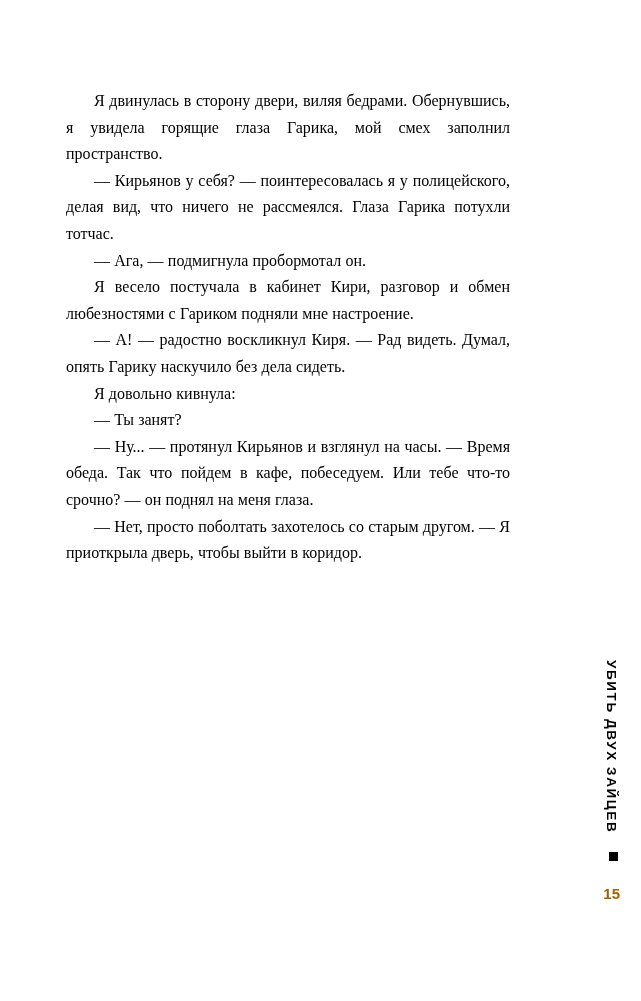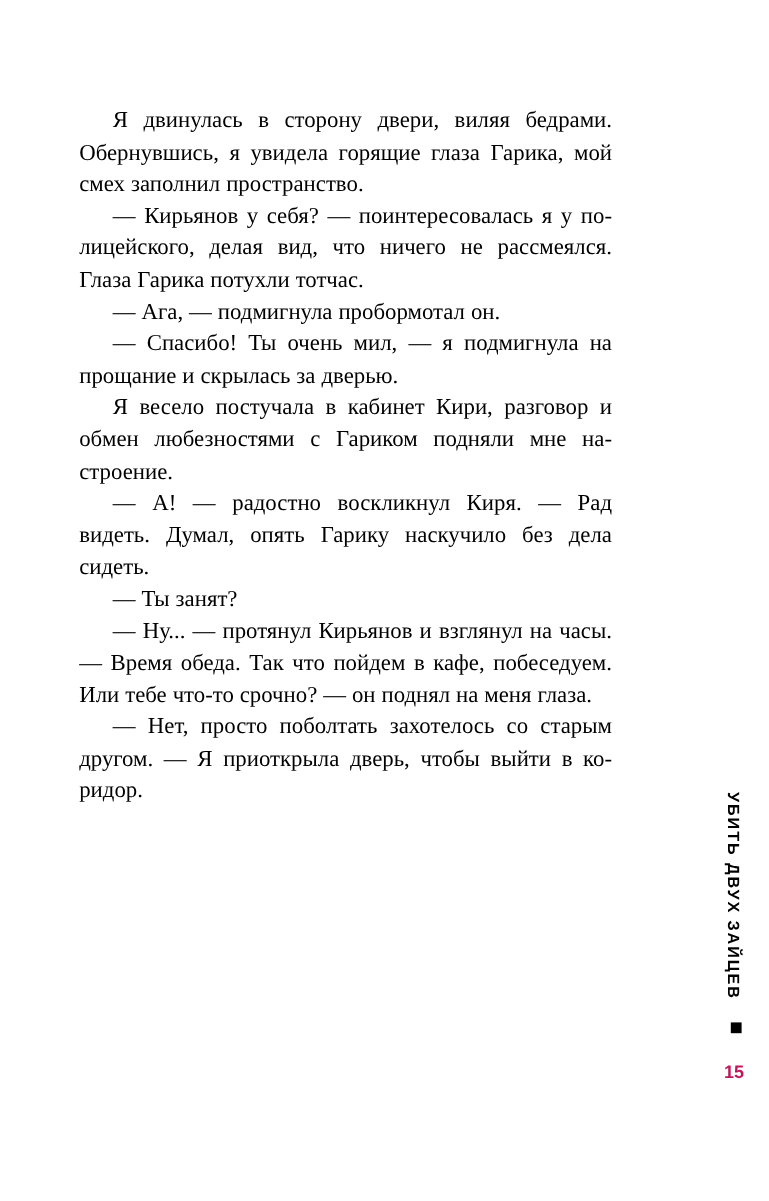--- a/index.html
+++ b/index.html
@@ -24,21 +24,21 @@
     background: #ffffff;
   }
   #text-column {
     position: absolute;
     left: 66px;
     top: 88px;
     width: 444px;
   }
   .para {
     margin: 0;
-    font-size: 19px;
+    font-size: 16px;
     line-height: 26.6px;
     text-align: justify;
     text-indent: 28px;
     hyphens: manual;
     word-spacing: 0.2px;
   }
   .para.last-line-left {
     text-align-last: left;
   }
   
@@ -63,35 +63,35 @@
     height: 9px;
     background: #000000;
   }
   #folio {
     position: absolute;
     right: 21px;
     top: 885px;
     font-family: "Liberation Sans", sans-serif;
     font-weight: bold;
     font-size: 15px;
-    color: #be185d;
+    color: #a16207;
   }
 </style>
 </head>
 <body>
 
 <div id="page">
 
   <div id="text-column">
     <p class="para">Я двинулась в сторону двери, виляя бедрами. Обернувшись, я увидела горящие глаза Гарика, мой смех заполнил пространство.</p>
     <p class="para">— Кирьянов у себя? — поинтересовалась я у по­лицейского, делая вид, что ничего не рассмеялся. Глаза Гарика потухли тотчас.</p>
     <p class="para last-line-left">— Ага, — подмигнула пробормотал он.</p>
-    <p class="para">— Спасибо! Ты очень мил, — я подмигнула на прощание и скрылась за дверью.</p>
     <p class="para">Я весело постучала в кабинет Кири, разговор и обмен любезностями с Гариком подняли мне на­строение.</p>
     <p class="para">— А! — радостно воскликнул Киря. — Рад видеть. Думал, опять Гарику наскучило без дела сидеть.</p>
+    <p class="para last-line-left">Я довольно кивнула:</p>
     <p class="para last-line-left">— Ты занят?</p>
     <p class="para">— Ну... — протянул Кирьянов и взглянул на часы. — Время обеда. Так что пойдем в кафе, по­беседуем. Или тебе что-то срочно? — он поднял на меня глаза.</p>
     <p class="para">— Нет, просто поболтать захотелось со старым другом. — Я приоткрыла дверь, чтобы выйти в ко­ридор.</p>
   </div>
 
   <div id="running-head">УБИТЬ ДВУХ ЗАЙЦЕВ</div>
   <div id="head-square"></div>
   <div id="folio">15</div>
 
 </div>

